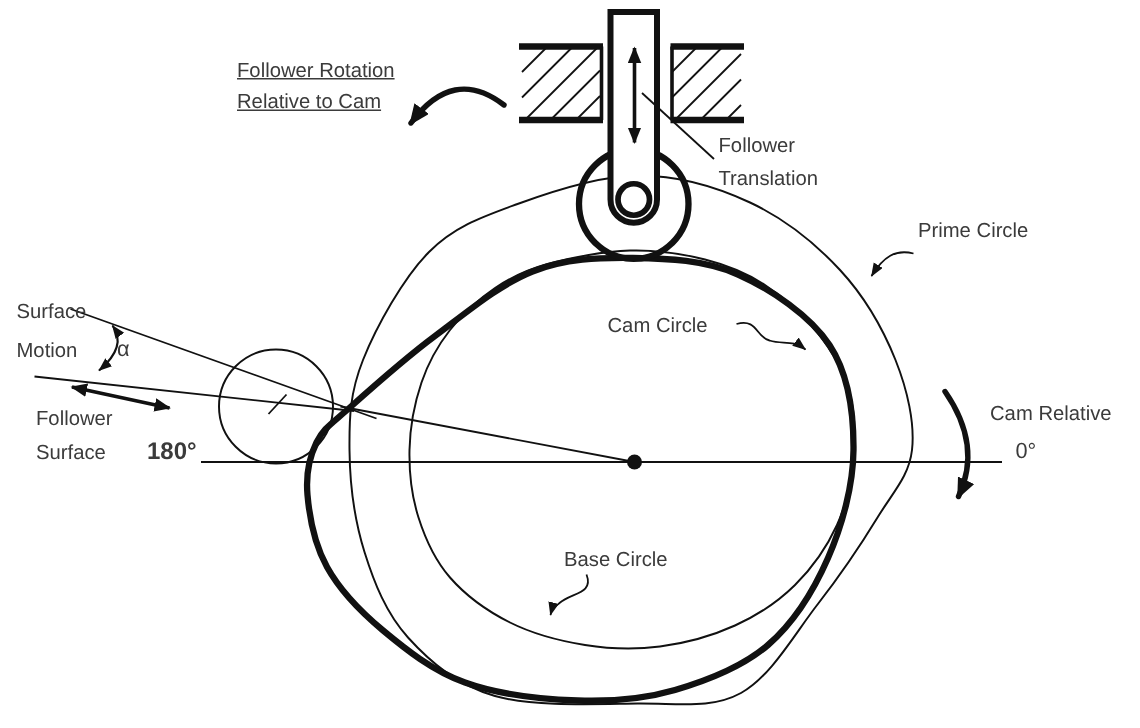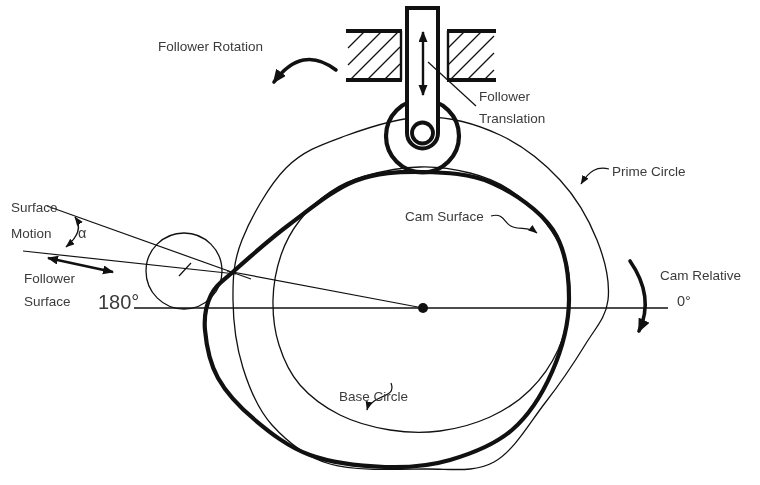--- a/index.html
+++ b/index.html
@@ -8,28 +8,28 @@
     width:760px; height:485px; position:relative; overflow:hidden;
     background:var(--bg);
     font-family:"Liberation Sans", sans-serif;
   }
   #art { position:absolute; left:0; top:0; }
   .lbl {
     position:absolute; color:var(--text); font-size:13.5px;
     line-height:20px; white-space:nowrap; user-select:none;
   }
   .lbl span { display:block; }
-  #lbl-follower-rotation { left:158px; top:36px;  line-height:21px; }
+  #lbl-follower-rotation { left:158px; top:36px;  line-height:21px;text-decoration:underline; }
   #lbl-follower-translation { left:479px; top:86px; line-height:22px; }
-  #lbl-prime-circle { left:612px; top:162px;text-align:center; }
+  #lbl-prime-circle { left:612px; top:144px;text-align:center; }
   #lbl-cam-surface  { left:405px; top:207px; }
   #lbl-cam-rotation { left:660px; top:266px; }
   #lbl-deg0         { left:677px; top:291px; font-size:14.5px; }
-  #lbl-base-circle  { left:339px; top:363px;margin-top:24px; }
-  #lbl-deg180       { left:98px;  top:292px; font-size:20px; }
+  #lbl-base-circle  { left:376px; top:363px; }
+  #lbl-deg180       { left:98px;  top:292px; font-size:16px;font-weight:bold; }
   #lbl-pressure     { left:11px;  top:195px; line-height:26px; }
   #lbl-alpha        { left:78px;  top:223px; font-size:14.5px; }
   #lbl-follower-motion { left:24px; top:267px; line-height:23px; }
 
   svg .thin  { stroke:var(--ink); stroke-width:1.3; fill:none; }
   svg .mid   { stroke:var(--ink); stroke-width:2.4; fill:none; }
   svg .thick { stroke:var(--ink); stroke-width:4.2; fill:none; }
   svg .bold-arrow { stroke:var(--ink); stroke-width:3.6; fill:none; stroke-linecap:round; }
 </style>
 </head>
@@ -103,27 +103,28 @@
   <g stroke="#111111" stroke-width="1.2" fill="none">
     <path d="M 609 169 C 597 166 589 171 581 184" marker-end="url(#ah-s)"></path>
     <path d="M 491 216 C 505 212 504 225 513 227 C 522 230 528 226 537 233" marker-end="url(#ah-s)"></path>
     <path d="M 391 383 C 396 396 381 395 373 402 C 367 407 368 406 367 410" marker-end="url(#ah-s)"></path>
     <line x1="428" y1="62" x2="476" y2="106"></line>
   </g>
 </svg>
 
 <div class="lbl" id="lbl-follower-rotation">
   <span>Follower Rotation</span>
+  <span>Relative to Cam</span>
 </div>
 <div class="lbl" id="lbl-follower-translation">
   <span>Follower</span>
   <span>Translation</span>
 </div>
 <div class="lbl" id="lbl-prime-circle">Prime Circle</div>
-<div class="lbl" id="lbl-cam-surface">Cam Surface</div>
+<div class="lbl" id="lbl-cam-surface">Cam Circle</div>
 <div class="lbl" id="lbl-cam-rotation">Cam Relative</div>
 <div class="lbl" id="lbl-deg0">0°</div>
 <div class="lbl" id="lbl-base-circle">Base Circle</div>
 <div class="lbl" id="lbl-deg180">180°</div>
 <div class="lbl" id="lbl-pressure">
   <span>Surface</span>
   <span>Motion</span>
 </div>
 <div class="lbl" id="lbl-alpha">α</div>
 <div class="lbl" id="lbl-follower-motion">

